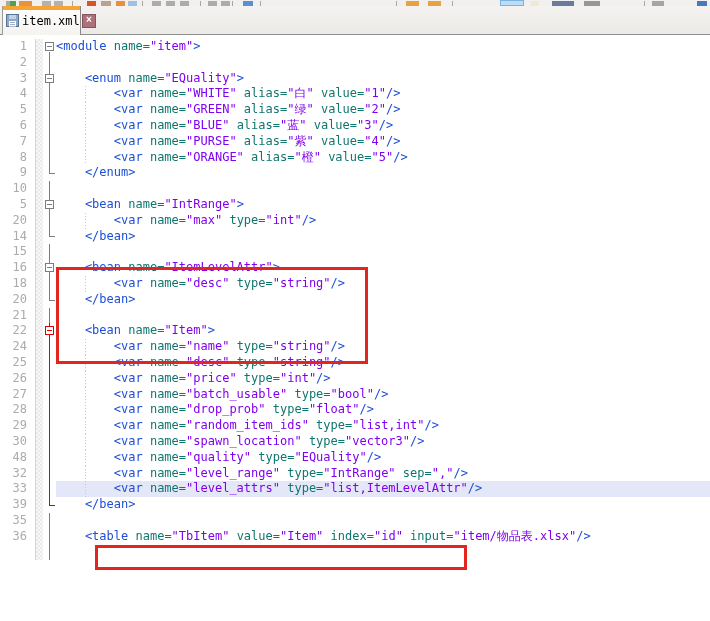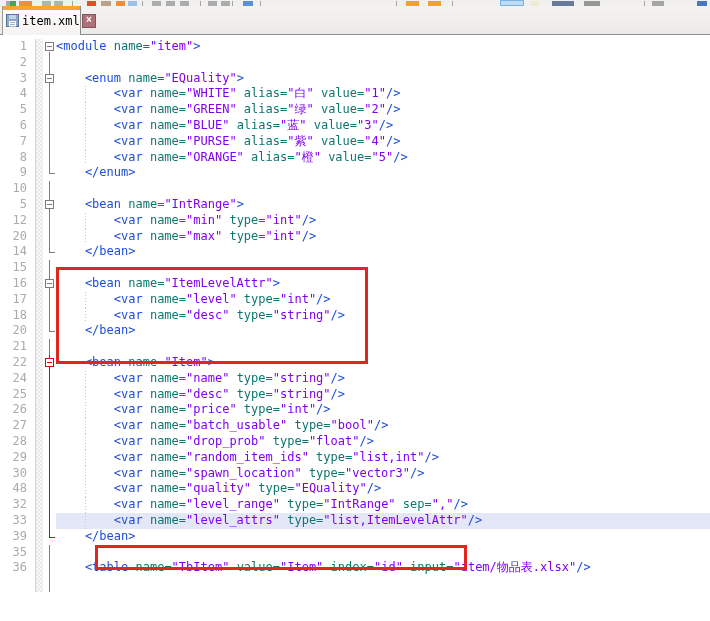--- a/index.html
+++ b/index.html
@@ -193,28 +193,20 @@
     <div class="row">
       <div class="num">5</div>
       <div class="bm"></div>
       <div class="fold">
         <div class="vl"></div>
         <div class="fbox"></div>
       </div>
       <div class="code"><span class="t">    &lt;bean </span><span class="a">name=</span><span class="v">"IntRange"</span><span class="t">&gt;</span></div>
     </div>
     <div class="row">
-      <div class="num">12</div>
-      <div class="bm"></div>
-      <div class="fold">
-        <div class="vl"></div>
-      </div>
-      <div class="code"><div class="gd"></div><span class="t">        &lt;var </span><span class="a">name=</span><span class="v">"min"</span><span class="p"> </span><span class="a">type=</span><span class="v">"int"</span><span class="t">/&gt;</span></div>
-    </div>
-    <div class="row">
       <div class="num">20</div>
       <div class="bm"></div>
       <div class="fold">
         <div class="vl"></div>
       </div>
       <div class="code"><div class="gd"></div><span class="t">        &lt;var </span><span class="a">name=</span><span class="v">"max"</span><span class="p"> </span><span class="a">type=</span><span class="v">"int"</span><span class="t">/&gt;</span></div>
     </div>
     <div class="row">
       <div class="num">14</div>
       <div class="bm"></div>
@@ -233,28 +225,20 @@
       <div class="code"></div>
     </div>
     <div class="row">
       <div class="num">16</div>
       <div class="bm"></div>
       <div class="fold">
         <div class="vl"></div>
         <div class="fbox"></div>
       </div>
       <div class="code"><span class="t">    &lt;bean </span><span class="a">name=</span><span class="v">"ItemLevelAttr"</span><span class="t">&gt;</span></div>
-    </div>
-    <div class="row">
-      <div class="num">17</div>
-      <div class="bm"></div>
-      <div class="fold">
-        <div class="vl"></div>
-      </div>
-      <div class="code"><div class="gd"></div><span class="t">        &lt;var </span><span class="a">name=</span><span class="v">"level"</span><span class="p"> </span><span class="a">type=</span><span class="v">"int"</span><span class="t">/&gt;</span></div>
     </div>
     <div class="row">
       <div class="num">18</div>
       <div class="bm"></div>
       <div class="fold">
         <div class="vl"></div>
       </div>
       <div class="code"><div class="gd"></div><span class="t">        &lt;var </span><span class="a">name=</span><span class="v">"desc"</span><span class="p"> </span><span class="a">type=</span><span class="v">"string"</span><span class="t">/&gt;</span></div>
     </div>
     <div class="row">

